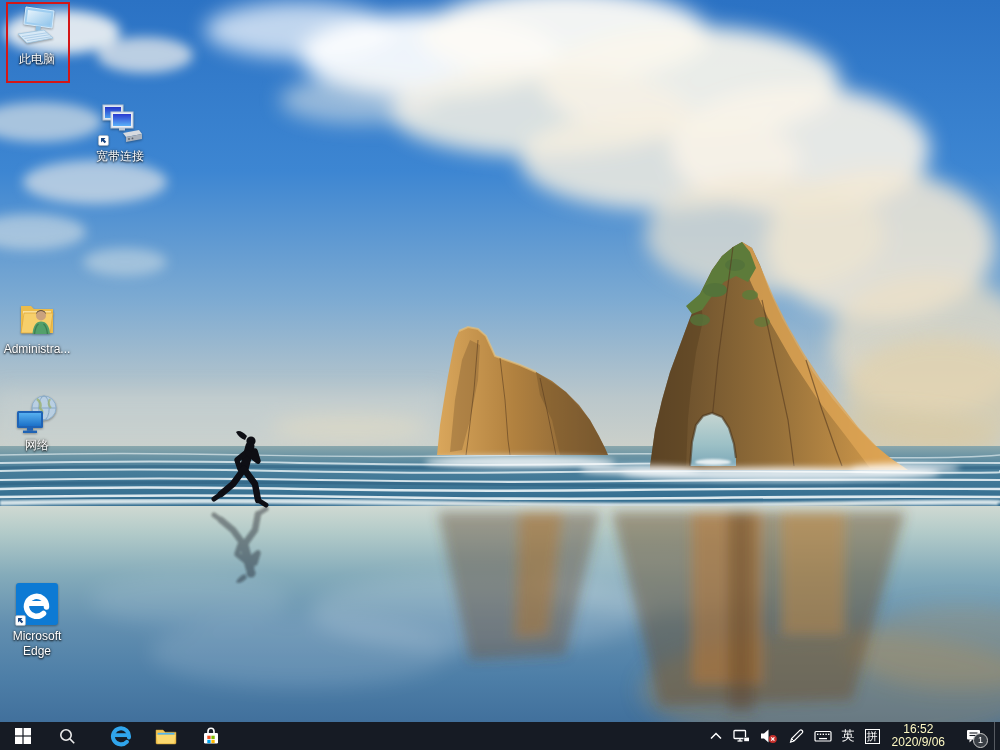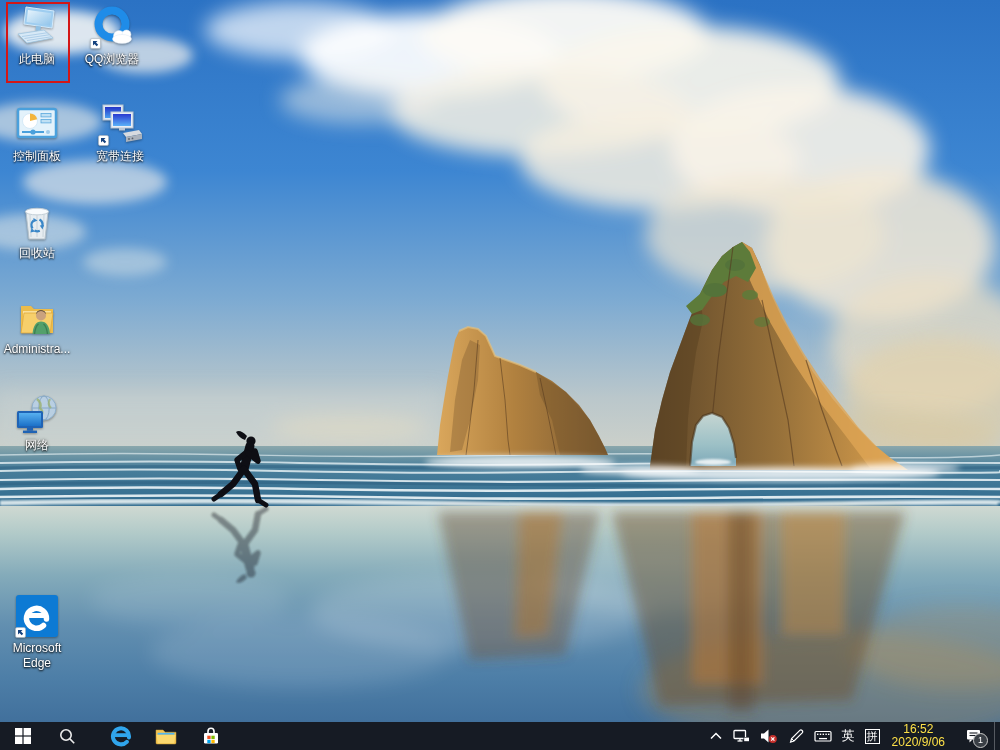--- a/index.html
+++ b/index.html
@@ -20,21 +20,21 @@
   .taskbar{position:absolute;left:0;top:722px;width:1000px;height:28px;background:#161b24;
            display:flex;align-items:stretch;z-index:4;}
   .tb-btn{width:45px;display:flex;align-items:center;justify-content:center;background:transparent;border:0;padding:0;}
   .tb-gap{width:8px;}
   .tb-flex{flex:1;}
   .tray{display:flex;align-items:stretch;}
   .tr-btn{display:flex;align-items:center;justify-content:center;padding:0 5px;color:#fff;}
   .tr-txt{font-size:13px;color:#fff;}
   .ime-box{font-size:11px;color:#fff;border:1px solid #fff;padding:0 1px;line-height:13px;}
   .clock{display:flex;flex-direction:column;align-items:center;justify-content:center;
-         color:#fde047;font-size:12px;line-height:13px;padding:0 7px;}
+         color:#fef9c3;font-size:12px;line-height:13px;padding:0 7px;}
   .action{position:relative;display:flex;align-items:center;justify-content:center;width:42px;}
   .ac-badge{position:absolute;right:6px;bottom:2px;width:13px;height:13px;border-radius:50%;
             background:#3a3f46;border:1px solid #c9c9c9;color:#fff;font-size:9px;line-height:13px;
             text-align:center;}
   .showdesk{width:5px;border-left:1px solid rgba(255,255,255,.28);}
 </style>
 </head>
 <body>
 
 <div class="stage">
@@ -222,53 +222,21 @@
         <polygon points="13,4 41,8 39,25 11,21" fill="#9ecdf0" stroke="#cfe8fa" stroke-width="1"></polygon>
         <polygon points="15,7 38.5,10.3 37,22.5 13.5,19" fill="url(#pcS)"></polygon>
         <polygon points="23,23 28,23.5 27,28 22.5,27.5" fill="#8fc0e4"></polygon>
         <polygon points="5,31 31,27 40,35 14,40" fill="#d7e9f7" stroke="#9fc6e2" stroke-width=".8"></polygon>
         <path d="M9,33.5 L34,29.8 M11.5,35.5 L36,31.8 M14,37.5 L38,33.8" stroke="#a9cbe6" stroke-width=".9" fill="none"></path>
       </svg>
     </div>
     <div class="di-label">此电脑</div>
   </div>
 
-  <div class="dicon" style="left:76px;top:3px">
-    <div class="ibox">
-      <svg width="48" height="48" viewBox="0 0 48 48">
-        <circle cx="24" cy="21" r="13.5" stroke="#1f8ce8" stroke-width="8" fill="none"></circle>
-        <g fill="#ffffff" stroke="#dce9f5" stroke-width=".5">
-          <circle cx="31" cy="33" r="5.5"></circle>
-            <circle cx="38.5" cy="31.5" r="4.5"></circle>
-          <ellipse cx="34" cy="36" rx="9.5" ry="4.5"></ellipse>
-        </g>
-      </svg>
-      <svg class="sc-badge" width="11" height="11" viewBox="0 0 11 11">
-        <rect x=".5" y=".5" width="10" height="10" rx="1.5" fill="#fff" stroke="#aab4be" stroke-width=".6"></rect>
-        <polygon points="3,3 7.5,3 6,4.5 8.2,6.7 6.7,8.2 4.5,6 3,7.5" fill="#16427e"></polygon>
-      </svg>
-    </div>
-    <div class="di-label">QQ浏览器</div>
-  </div>
-
-  <div class="dicon" style="left:1px;top:100px">
-    <div class="ibox">
-      <svg width="48" height="48" viewBox="0 0 48 48">
-        <rect x="5" y="9" width="38" height="28" rx="2" fill="#e3f2fb" stroke="#4aa0dc" stroke-width="2.5"></rect>
-        <circle cx="17" cy="21" r="7.5" fill="#ffffff" stroke="#cfe6f5" stroke-width=".8"></circle>
-        <path d="M17,21 L17,13.5 A7.5,7.5 0 0 1 24.2,19.2 Z" fill="#f3b53c"></path>
-        <rect x="28" y="13.5" width="10" height="3.4" fill="#bfe0f4" stroke="#5aa8dc" stroke-width=".8"></rect>
-        <rect x="28" y="19.5" width="10" height="3.4" fill="#bfe0f4" stroke="#5aa8dc" stroke-width=".8"></rect>
-        <line x1="9" y1="32" x2="31" y2="32" stroke="#4aa0dc" stroke-width="2"></line>
-        <circle cx="20" cy="32" r="2.6" fill="#4aa0dc"></circle>
-        <circle cx="35" cy="32" r="2" fill="#9fcbea"></circle>
-      </svg>
-    </div>
-    <div class="di-label">控制面板</div>
-  </div>
+
 
   <div class="dicon" style="left:84px;top:100px">
     <div class="ibox">
       <svg width="48" height="48" viewBox="0 0 48 48">
         <defs>
           <linearGradient id="bs1" x1="0" y1="0" x2="0" y2="1">
             <stop offset="0" stop-color="#2433c8"></stop>
               <stop offset="1" stop-color="#4aa0f0"></stop>
             </linearGradient>
           <linearGradient id="bs2" x1="0" y1="0" x2="0" y2="1">
@@ -287,38 +255,20 @@
           <circle cx="36.5" cy="38.4" r=".9" fill="#5a6068"></circle>
       </svg>
       <svg class="sc-badge" width="11" height="11" viewBox="0 0 11 11">
         <rect x=".5" y=".5" width="10" height="10" rx="1.5" fill="#fff" stroke="#aab4be" stroke-width=".6"></rect>
         <polygon points="3,3 7.5,3 6,4.5 8.2,6.7 6.7,8.2 4.5,6 3,7.5" fill="#16427e"></polygon>
       </svg>
     </div>
     <div class="di-label">宽带连接</div>
   </div>
 
-  <div class="dicon" style="left:1px;top:197px">
-    <div class="ibox">
-      <svg width="48" height="48" viewBox="0 0 48 48">
-        <polygon points="13,15 35,15 32,42 16,42" fill="#eef3f6" opacity=".95" stroke="#b9c4cc" stroke-width="1"></polygon>
-        <path d="M17,17 L18,40 M24,17 L24,40 M31,17 L30,40" stroke="#d4dde3" stroke-width="1.6" fill="none"></path>
-        <ellipse cx="24" cy="14.6" rx="11.6" ry="3.3" fill="#f8fbfd" stroke="#c3ced6" stroke-width="1"></ellipse>
-        <g stroke="#3a87c8" stroke-width="2.3" fill="none">
-          <path d="M19.5,31.5 A6.3,6.3 0 0 1 20.5,23.5"></path>
-          <path d="M26.5,22.5 A6.3,6.3 0 0 1 29.3,29.5"></path>
-          <path d="M26.8,33.8 A6.3,6.3 0 0 1 21.5,33.6"></path>
-        </g>
-        <polygon points="20.5,21 24.5,23.5 20,25.5" fill="#3a87c8"></polygon>
-        <polygon points="31,28 29.5,32.5 26.8,28.5" fill="#3a87c8"></polygon>
-        <polygon points="18.5,31 22,34.5 17.5,35.5" fill="#3a87c8"></polygon>
-      </svg>
-    </div>
-    <div class="di-label">回收站</div>
-  </div>
 
   <div class="dicon" style="left:1px;top:293px">
     <div class="ibox">
       <svg width="48" height="48" viewBox="0 0 48 48">
         <path d="M8,13 h10 l3,3 h19 v24 h-32 z" fill="#edbc4a"></path>
         <rect x="10" y="18" width="28" height="19" fill="#f9df9a"></rect>
         <polygon points="8,40 11,20 40,20 37,40" fill="#f7cf6b" stroke="#e0a93e" stroke-width=".8"></polygon>
         <circle cx="28" cy="22.5" r="5" fill="#caa27e"></circle>
         <path d="M22.8,21.5 a5.3,5.3 0 0 1 10.4,0 q-2,-3.4 -5.2,-3.4 t-5.2,3.4 z" fill="#43342a"></path>
         <path d="M19.5,41 q1,-12.5 8.5,-12.5 q8,0 9,12.5 z" fill="#53a06b"></path>
@@ -346,21 +296,21 @@
         <rect x="4" y="22" width="26" height="17" rx="1.5" fill="#1f63b5"></rect>
         <rect x="6" y="24" width="22" height="13" fill="url(#netS)"></rect>
         <rect x="14" y="39" width="6" height="2.6" fill="#1f63b5"></rect>
         <rect x="10" y="41.6" width="14" height="2.4" fill="#1f63b5"></rect>
       </svg>
     </div>
     <div class="di-label">网络</div>
   </div>
 
 
-  <div class="dicon" style="left:1px;top:592px">
+  <div class="dicon" style="left:1px;top:580px">
     <div class="ibox">
       <svg width="48" height="48" viewBox="0 0 48 48">
         <rect x="3" y="3" width="42" height="42" rx="3" fill="#0d7ad4"></rect>
         <path d="M33.5,27 A10,10 0 1 0 30.5,33.5" stroke="#ffffff" stroke-width="5.5" fill="none" stroke-linecap="round"></path>
         <line x1="14.5" y1="23.5" x2="33.5" y2="23.5" stroke="#ffffff" stroke-width="5"></line>
       </svg>
       <svg class="sc-badge" width="11" height="11" viewBox="0 0 11 11">
         <rect x=".5" y=".5" width="10" height="10" rx="1.5" fill="#fff" stroke="#aab4be" stroke-width=".6"></rect>
         <polygon points="3,3 7.5,3 6,4.5 8.2,6.7 6.7,8.2 4.5,6 3,7.5" fill="#16427e"></polygon>
       </svg>

